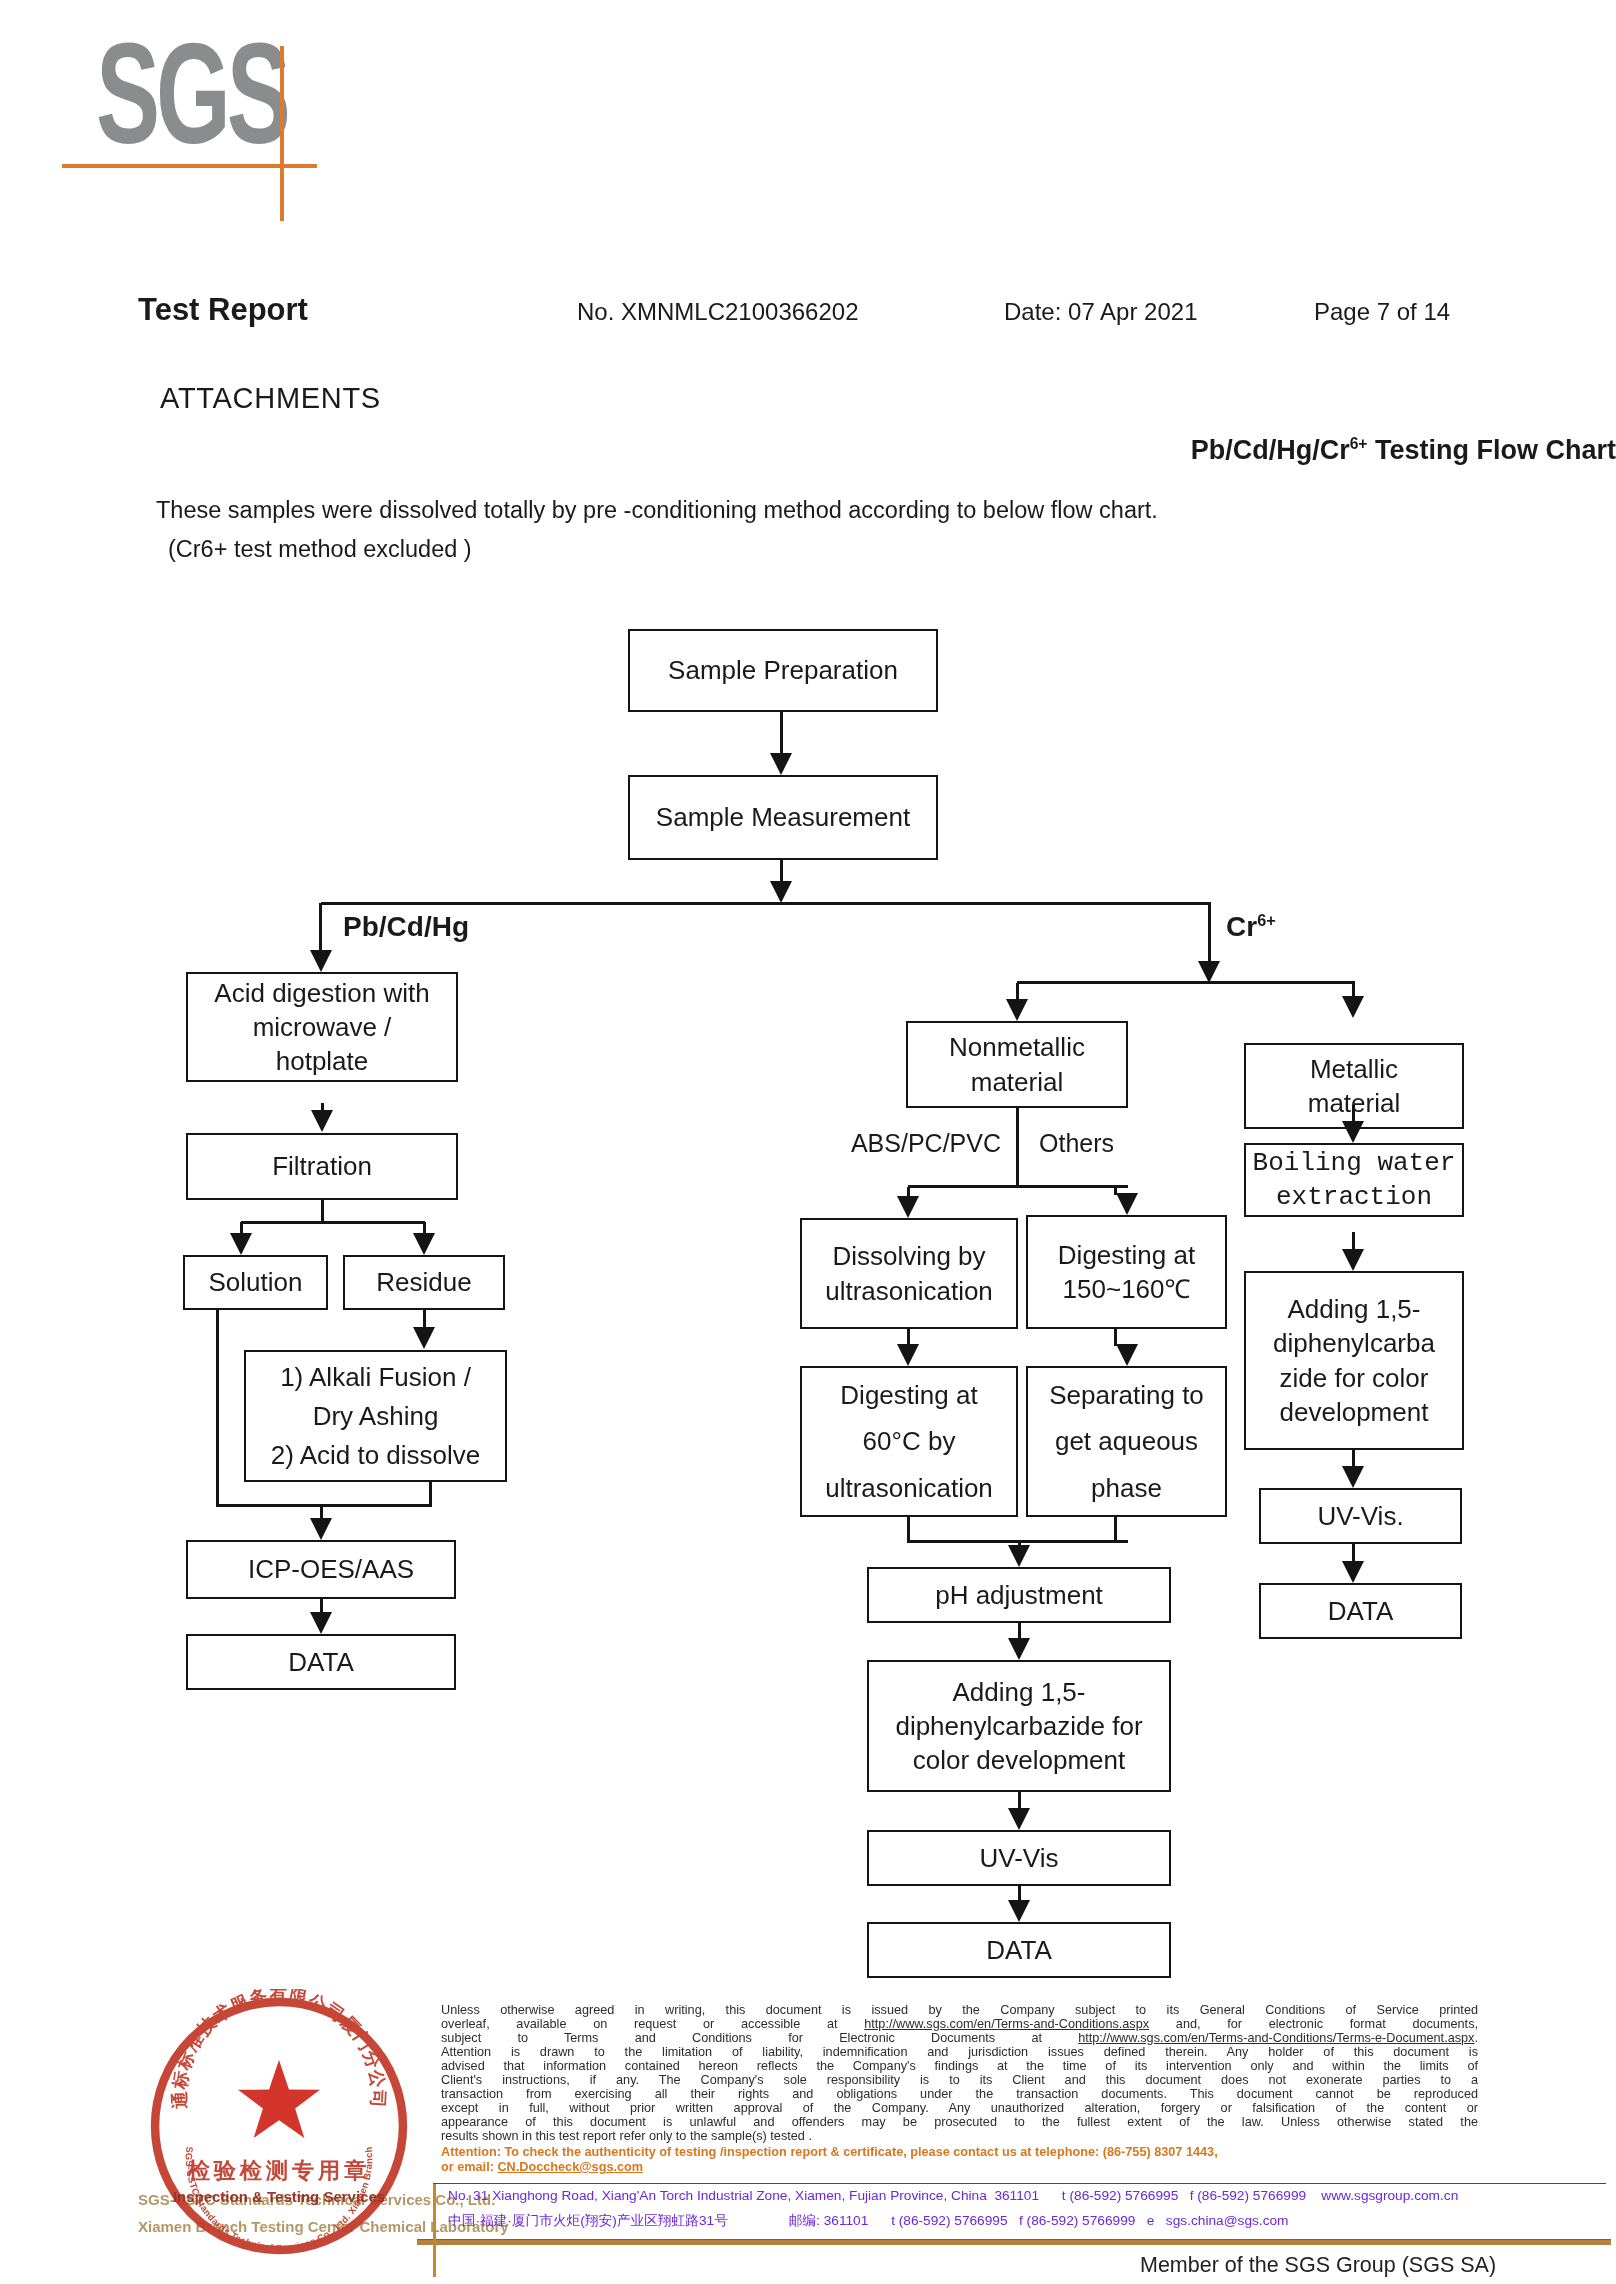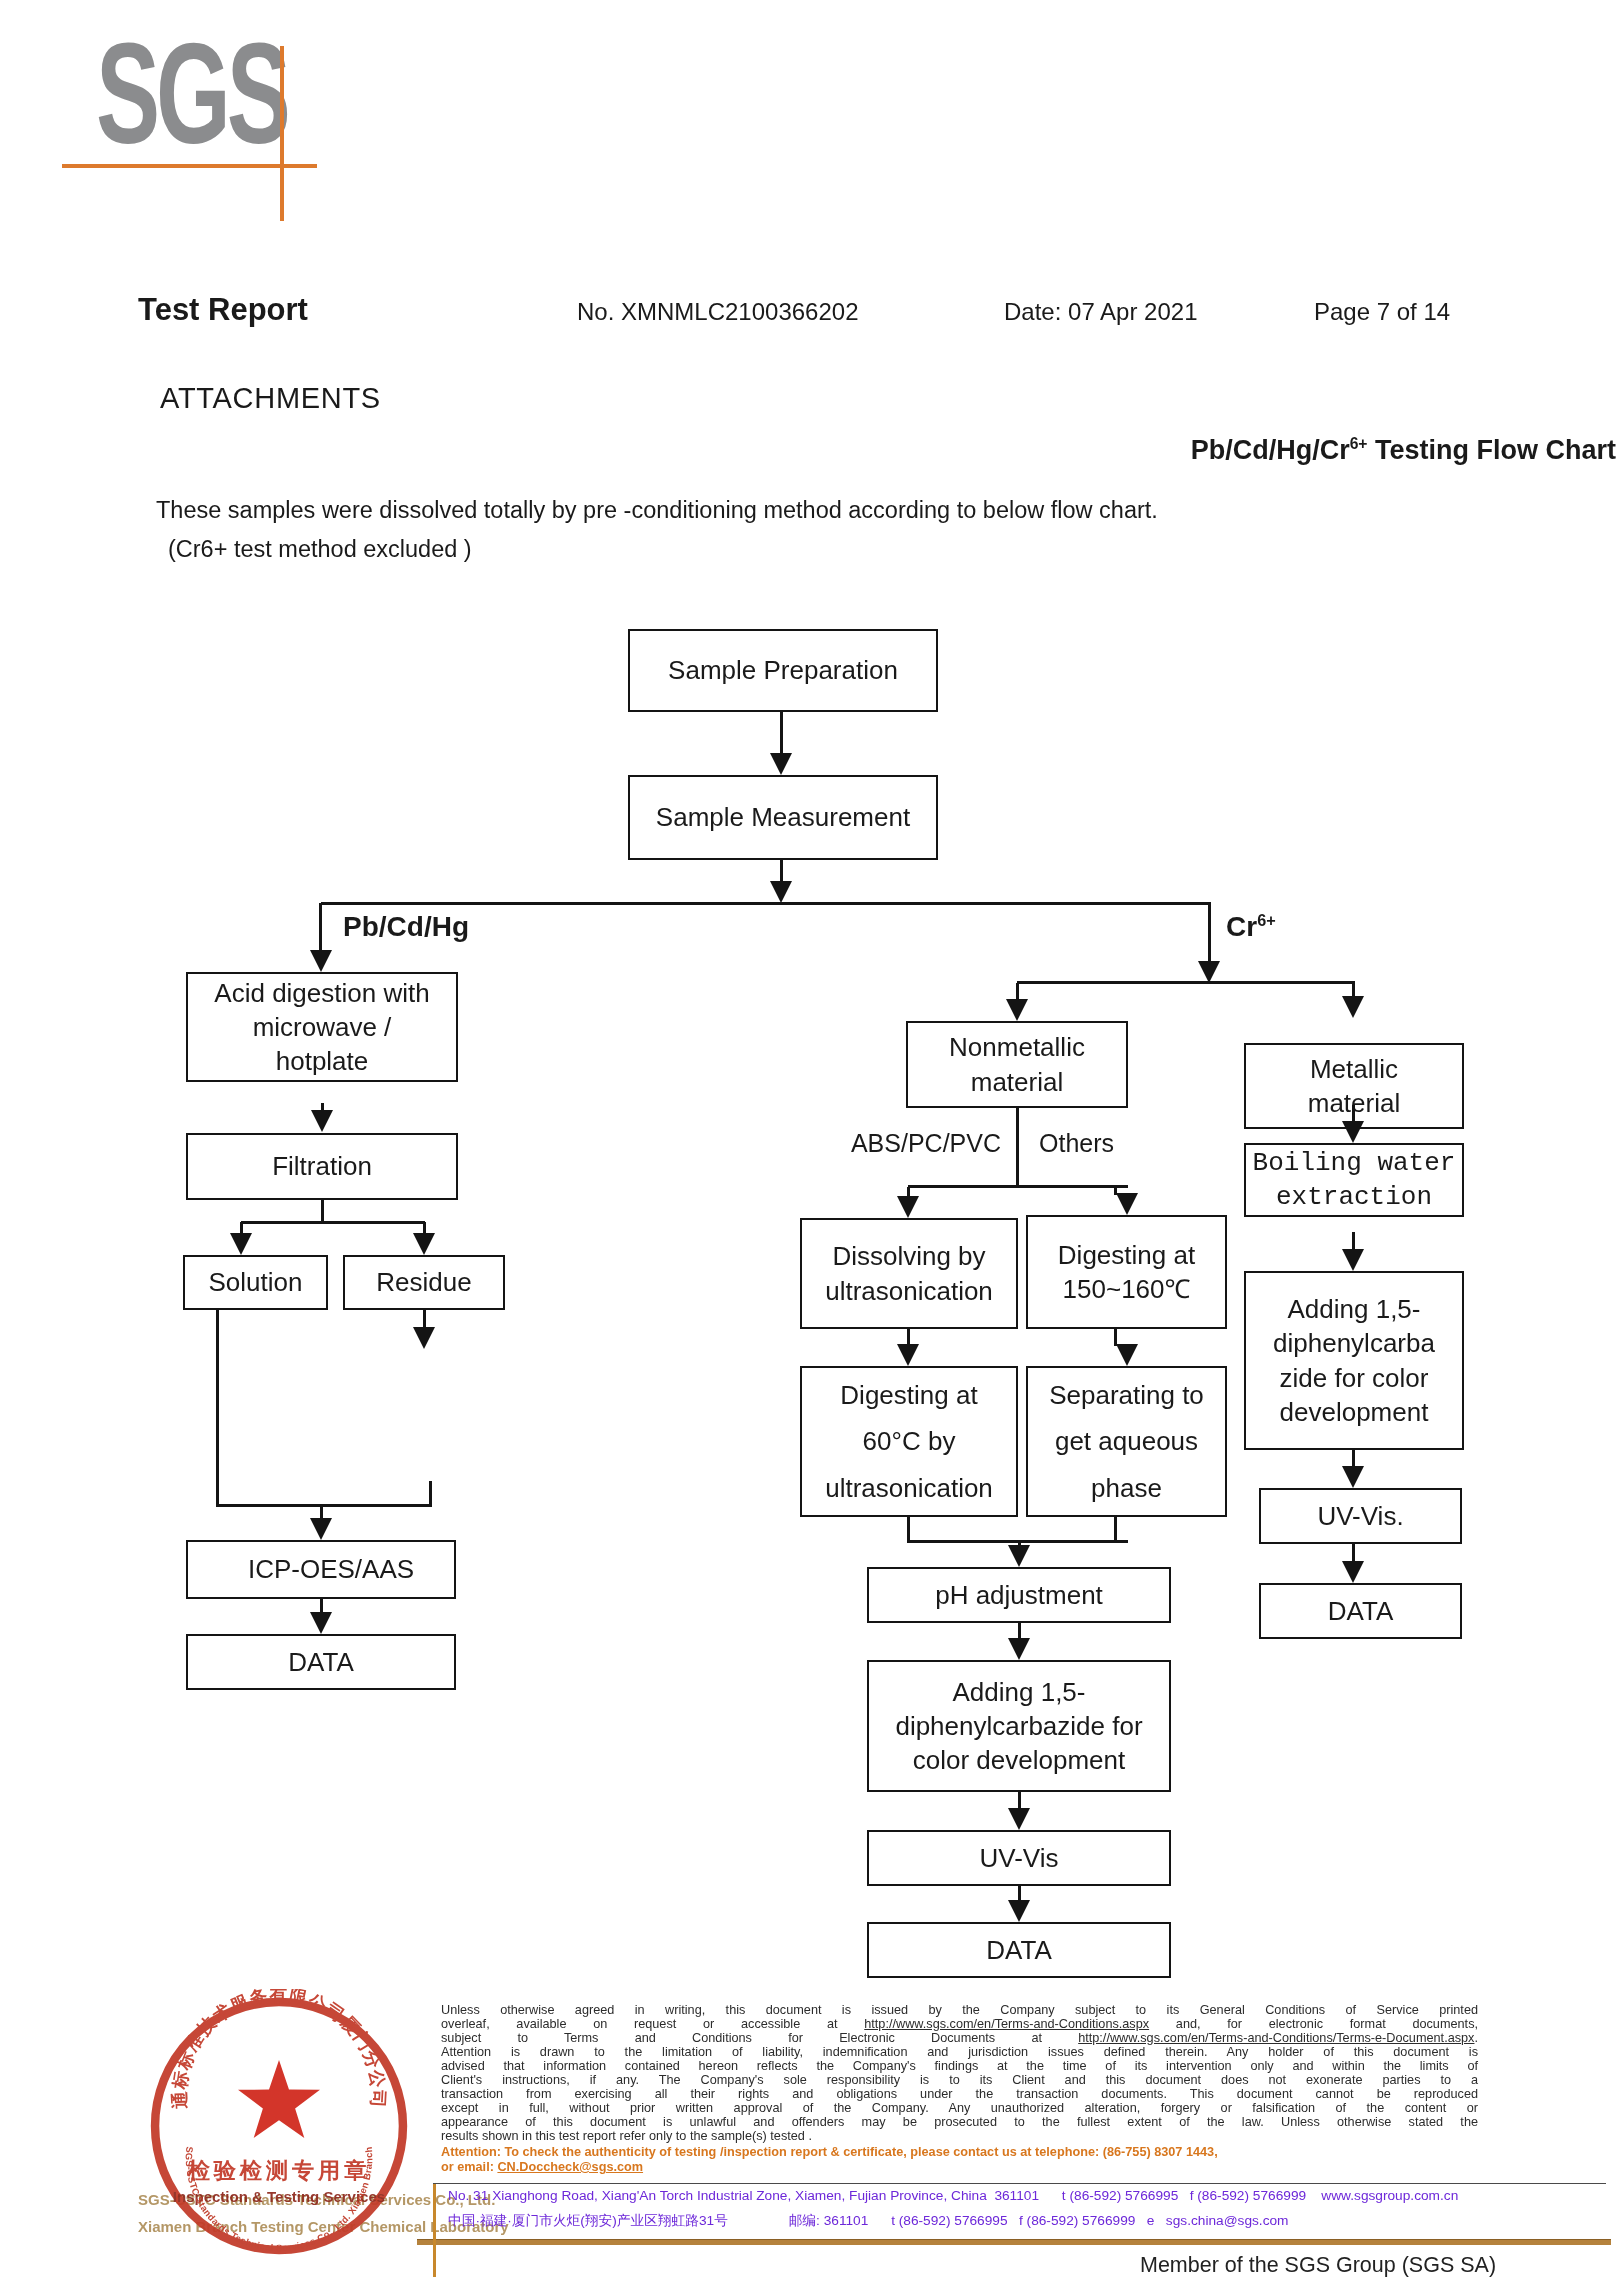--- a/index.html
+++ b/index.html
@@ -67,20 +67,23 @@
   <div class="intro" style="left:168px;top:536px;">(Cr6+ test method excluded )</div>
 
   <div class="box" style="left:628px;top:629px;width:310px;height:83px;">Sample Preparation</div>
   <div class="box" style="left:628px;top:775px;width:310px;height:85px;">Sample Measurement</div>
   <div class="box" style="left:186px;top:972px;width:272px;height:110px;">Acid digestion with
 microwave /
 hotplate</div>
   <div class="box" style="left:186px;top:1133px;width:272px;height:67px;">Filtration</div>
   <div class="box" style="left:183px;top:1255px;width:145px;height:55px;">Solution</div>
   <div class="box" style="left:343px;top:1255px;width:162px;height:55px;">Residue</div>
+  <div class="box mid" style="left:244px;top:1350px;width:263px;height:132px;">1) Alkali Fusion /
+Dry Ashing
+2) Acid to dissolve</div>
   <div class="box" style="left:186px;top:1540px;width:270px;height:59px;padding-left:20px;">ICP-OES/AAS</div>
   <div class="box" style="left:186px;top:1634px;width:270px;height:56px;">DATA</div>
   <div class="box" style="left:906px;top:1021px;width:222px;height:87px;">Nonmetallic
 material</div>
   <div class="box" style="left:1244px;top:1019px;width:220px;height:86px;margin-top:24px;">Metallic
 material</div>
   <div class="box" style="left:800px;top:1218px;width:218px;height:111px;">Dissolving by
 ultrasonication</div>
   <div class="box" style="left:1026px;top:1215px;width:201px;height:114px;">Digesting at
 150~160℃</div>

